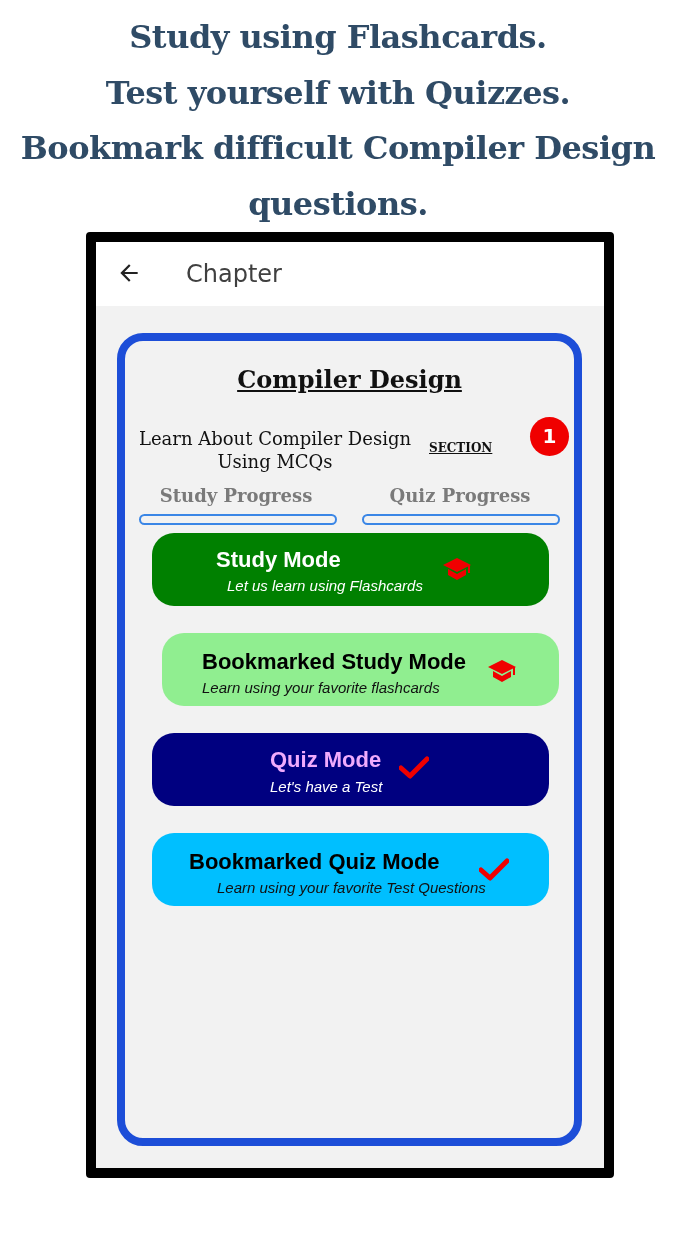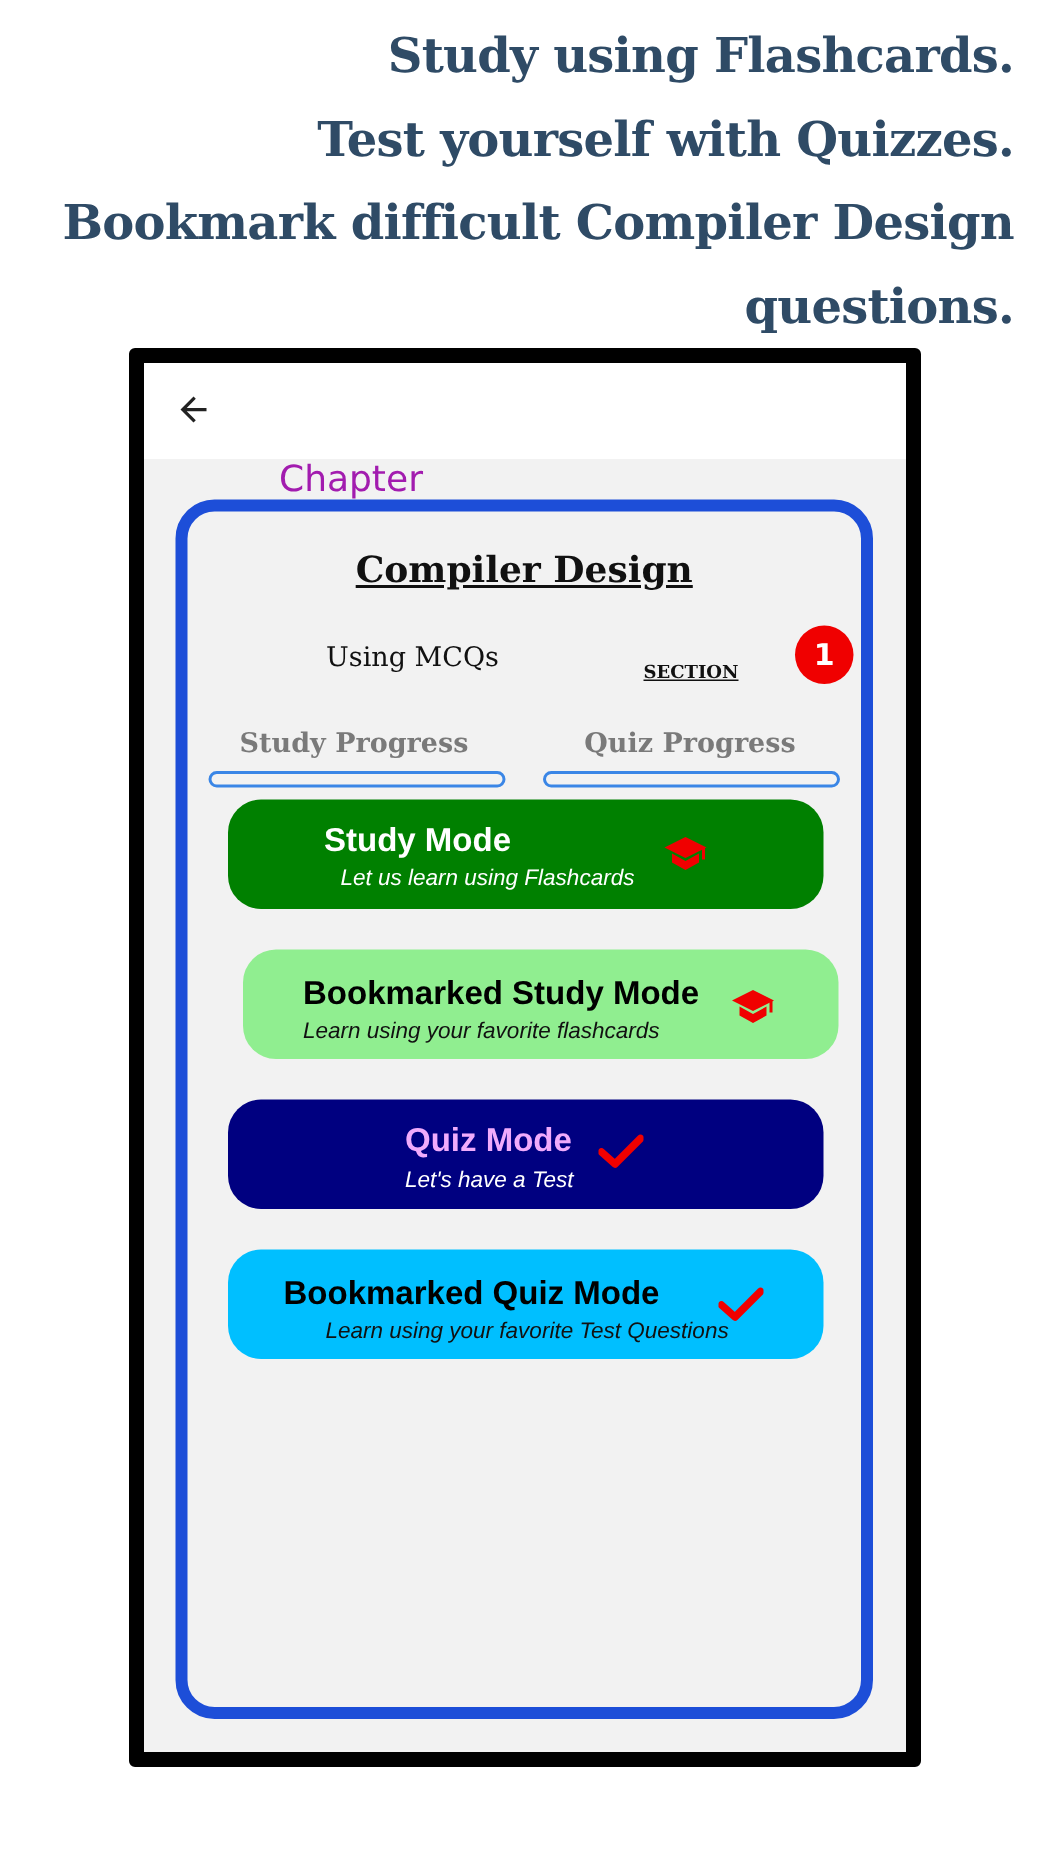--- a/index.html
+++ b/index.html
@@ -1,22 +1,22 @@
 <!DOCTYPE html>
 <html><head>
 <meta charset="utf-8">
 <style>
   html, body { margin:0; padding:0; }
   body { width:700px; height:1244px; background:#ffffff; position:relative; overflow:hidden; font-family:"Liberation Sans", sans-serif; }
-  .promo { position:absolute; left:0; top:10px; width:676px; text-align:right; color:#2f4b66; font-family:"DejaVu Serif", serif; font-weight:bold; font-size:32px; line-height:55.5px; }
+  .promo { position:absolute; left:0; top:10px; width:676px; text-align:center; color:#2f4b66; font-family:"DejaVu Serif", serif; font-weight:bold; font-size:32px; line-height:55.5px; }
   .promo div { letter-spacing:-0.5px; }
   .phone { position:absolute; left:86px; top:232px; width:508px; height:926px; border:10px solid #000; border-radius:4px; background:#f2f2f2; }
   .appbar { position:absolute; left:0; top:0; width:508px; height:64px; background:#fff; }
   .back { position:absolute; left:20px; top:18px; width:26px; height:26px; cursor:pointer; }
-  .appbar-title { position:absolute; left:90px; top:18px; font-size:24px; color:#a21caf; font-family:"DejaVu Sans", sans-serif;margin-top:45px; }
+  .appbar-title { position:absolute; left:90px; top:18px; font-size:24px; color:#404040; font-family:"DejaVu Sans", sans-serif; }
   .card { position:absolute; left:21px; top:91px; width:449px; height:797px; border:8px solid #1d4ed8; border-radius:26px; background:#f2f2f2; }
   .card-title { position:absolute; left:0; top:24px; width:100%; text-align:center; font-family:"DejaVu Serif", serif; font-weight:bold; font-size:24px; color:#111; text-decoration:underline; }
   .desc { position:absolute; left:10px; top:86px; width:280px; text-align:center; font-family:"DejaVu Serif", serif; font-size:18px; line-height:23px; color:#111; }
   .section { position:absolute; left:304px; top:100px; font-family:"DejaVu Serif", serif; font-weight:bold; font-size:12px; color:#111;text-decoration:underline; }
   .badge { position:absolute; left:405px; top:76px; width:39px; height:39px; border-radius:50%; background:#f00000; color:#fff; font-weight:bold; font-size:20px; text-align:center; line-height:39px; font-family:"DejaVu Sans", sans-serif; }
   .prog-label { position:absolute; top:144px; width:200px; text-align:center; font-family:"DejaVu Serif", serif; font-weight:bold; font-size:18px; color:#7a7a7a; }
   .prog-bar { position:absolute; top:173px; width:194px; height:7px; border:2px solid #3a86e6; border-radius:6px; background:#f2f2f2; }
   .mode-btn { position:absolute; left:27px; width:397px; height:73px; border-radius:22px; cursor:pointer; }
   .mode-title { position:absolute; font-size:22px; font-weight:bold; font-family:"Liberation Sans", sans-serif; white-space:nowrap; }
   .mode-sub { position:absolute; font-size:15px; font-style:italic; font-family:"Liberation Sans", sans-serif; white-space:nowrap; }
@@ -38,20 +38,21 @@
       <svg width="26" height="26" viewBox="0 0 24 24">
         <path d="M20 11H7.83l5.59-5.59L12 4l-8 8 8 8 1.41-1.41L7.83 13H20v-2z" fill="#222"></path>
       </svg>
     </div>
     <div class="appbar-title">Chapter</div>
   </div>
 
   <div class="card">
     <div class="card-title">Compiler Design</div>
     <div class="desc">
+      <div>Learn About Compiler Design</div>
       <div>Using MCQs</div>
     </div>
     <div class="section">SECTION</div>
     <div class="badge">1</div>
 
     <div class="prog-label" style="left:11px;">Study Progress</div>
     <div class="prog-bar" style="left:14px;"></div>
     <div class="prog-label" style="left:235px;">Quiz Progress</div>
     <div class="prog-bar" style="left:237px;"></div>
 

